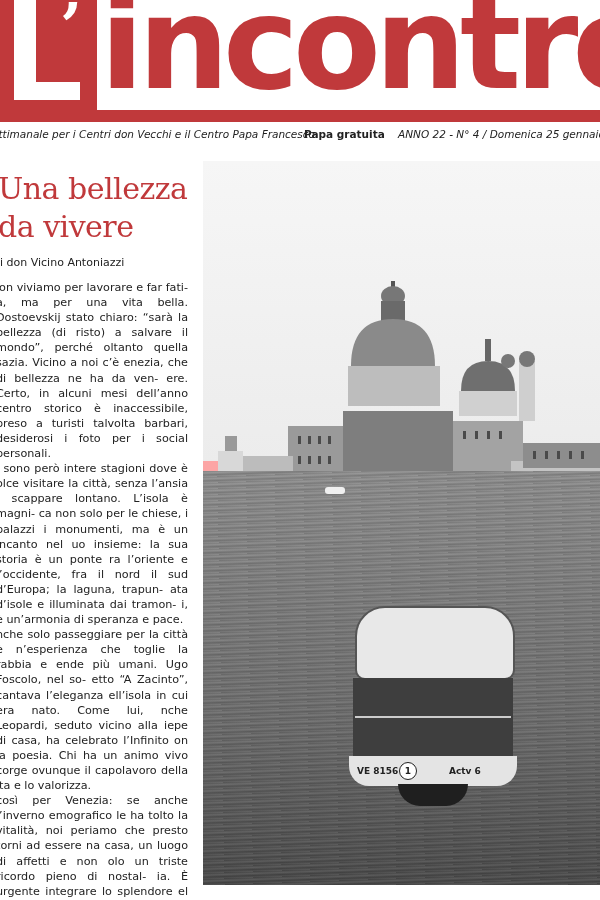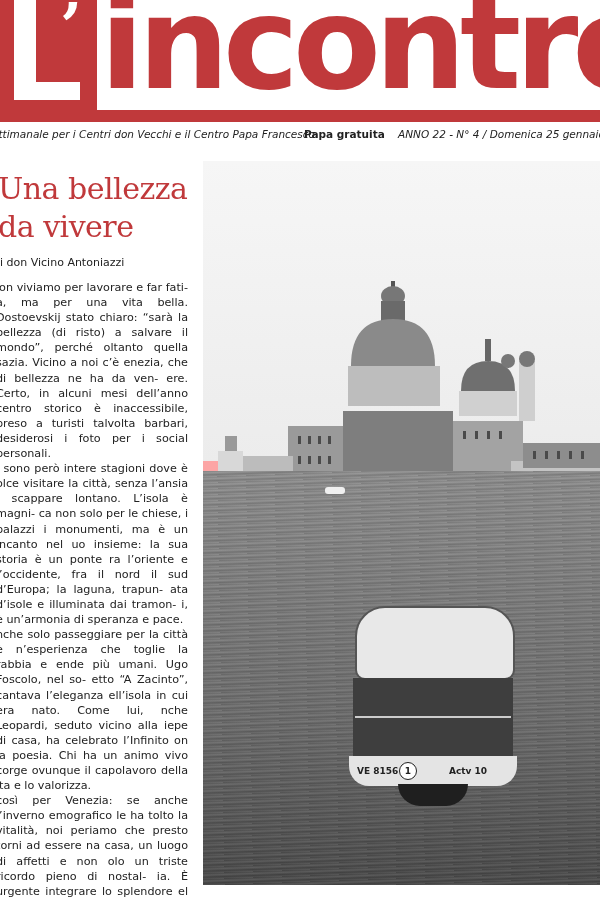--- a/index.html
+++ b/index.html
@@ -125,15 +125,15 @@
   <div style="position:absolute;left:122px;top:326px;width:20px;height:7px;background:#f0f0f0;border-radius:3px;"></div>
 
   <div class="boat">
     <div style="position:absolute;left:12px;top:0;width:156px;height:70px;background:#e8e8e8;border-radius:30px 30px 10px 10px;border:2px solid #555;"></div>
     <div style="position:absolute;left:10px;top:72px;width:160px;height:80px;background:#3e3e3e;"></div>
     <div style="position:absolute;left:12px;top:110px;width:156px;height:2px;background:#ccc;"></div>
     <div style="position:absolute;left:6px;top:150px;width:168px;height:30px;background:#e4e4e4;border-radius:0 0 20px 20px;"></div>
     <div style="position:absolute;left:55px;top:178px;width:70px;height:22px;background:#1f1f1f;border-radius:0 0 30px 30px;"></div>
     <span class="boat-label" style="left:14px;top:160px;">VE 8156</span>
     <span class="boat-label" style="left:56px;top:156px;width:16px;height:16px;border:1.5px solid #222;border-radius:50%;background:#fff;text-align:center;line-height:16px;">1</span>
-    <span class="boat-label" style="left:106px;top:160px;">Actv 10</span>
+    <span class="boat-label" style="left:106px;top:160px;">Actv 6</span>
   </div>
 </figure>
 
 </body></html>

